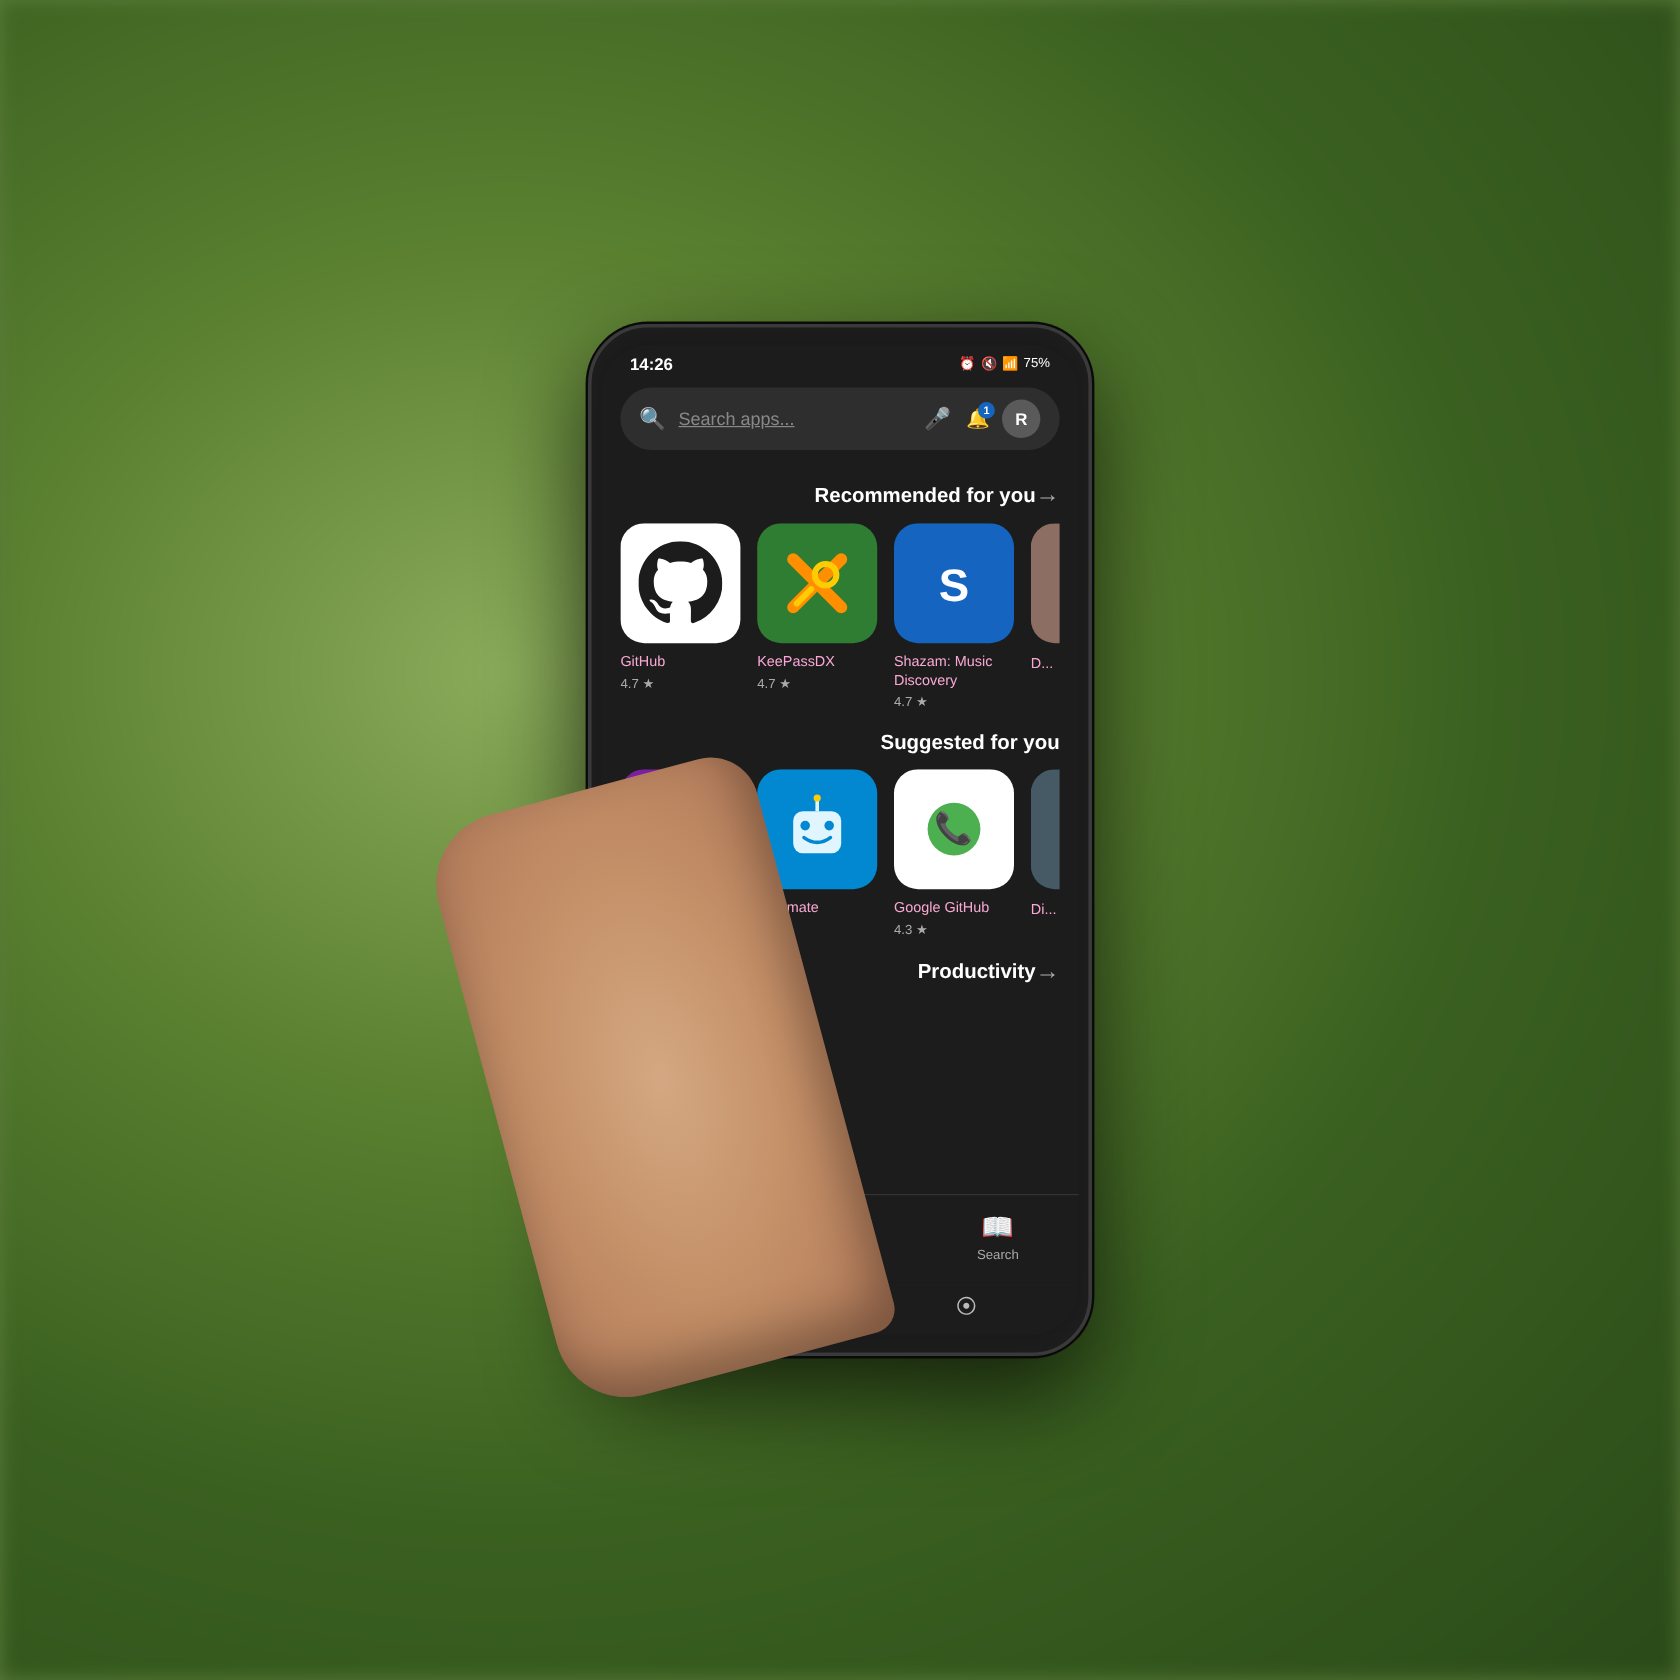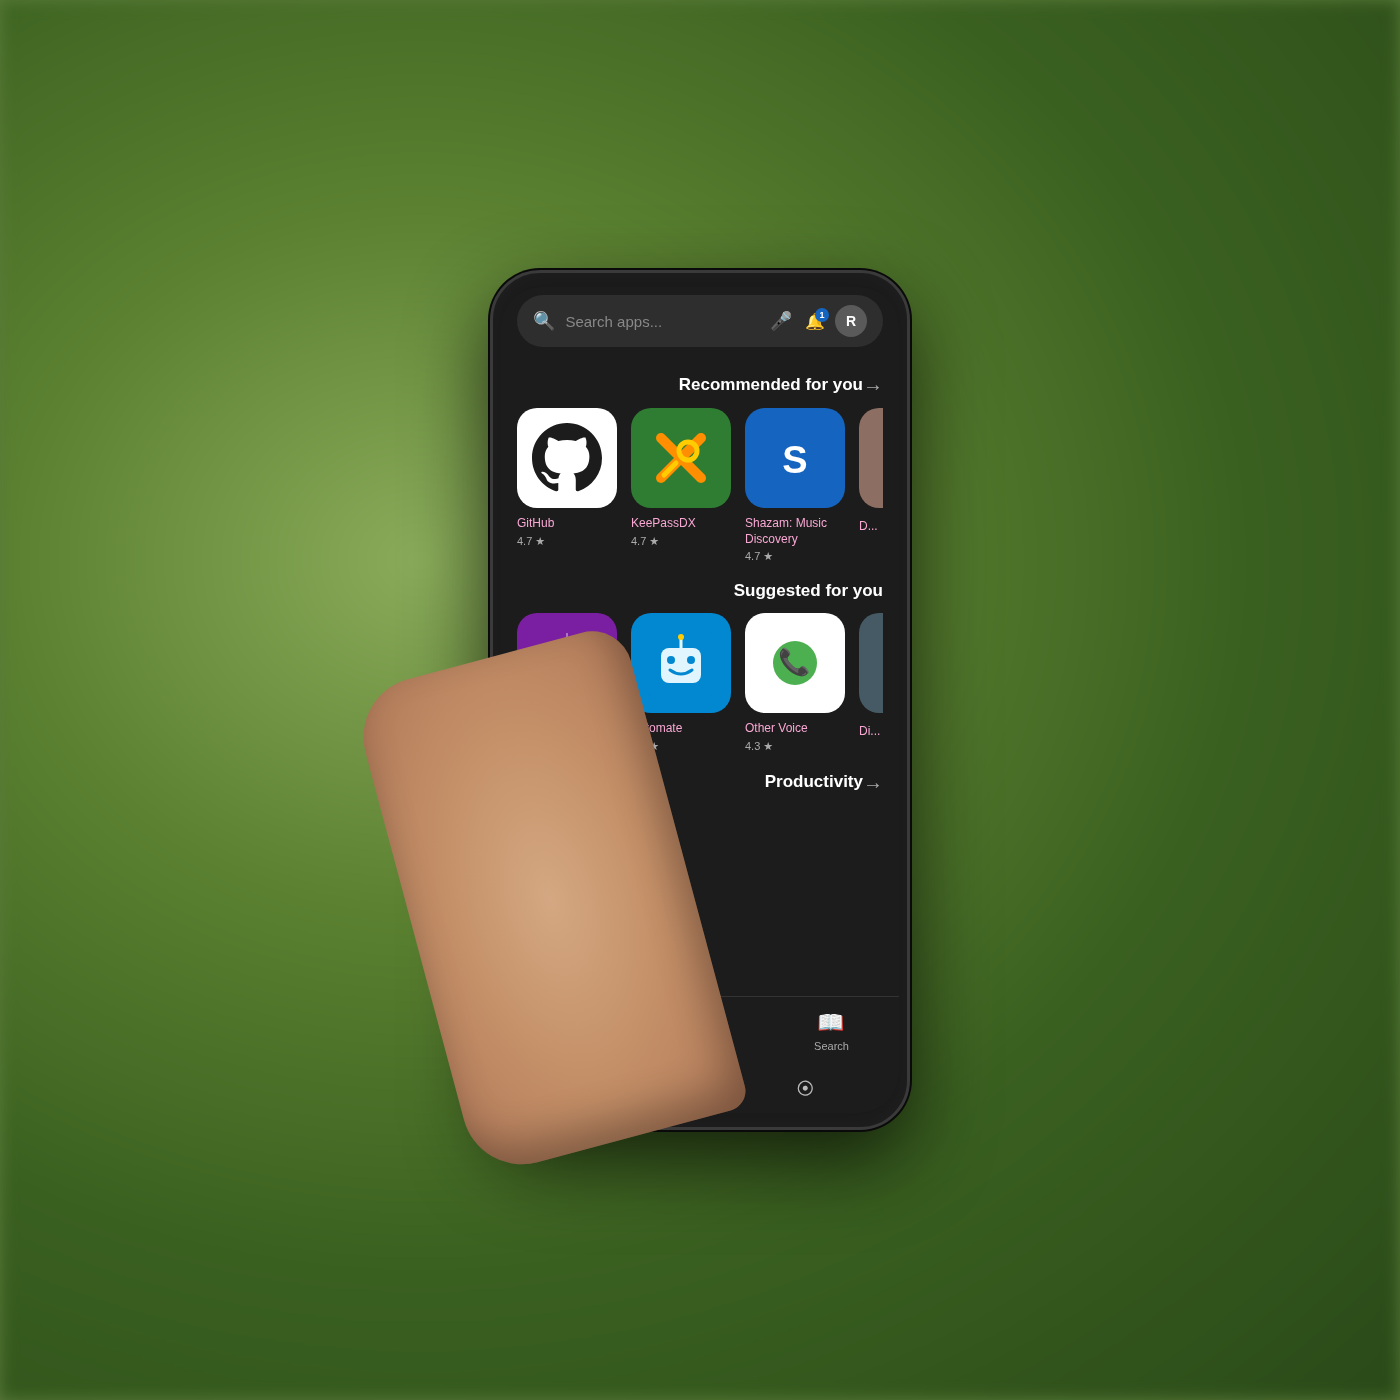--- a/index.html
+++ b/index.html
@@ -93,20 +93,21 @@
     }
     .search-icon-wrap {
       margin-right: 10px;
       color: #aaa;
       font-size: 18px;
     }
     .search-input-text {
       flex: 1;
       color: #888;
       font-size: 15px;
+      text-decoration: underline;
     }
     .search-mic {
       color: #aaa;
       font-size: 18px;
       margin-right: 12px;
     }
     .search-notif {
       position: relative;
       margin-right: 10px;
     }
@@ -333,20 +334,29 @@
 
 <div class="bg"></div>
 
 <div class="phone-wrapper">
 
   <div class="hand-overlay"></div>
 
   <div class="phone">
     <div class="screen">
 
+      <div class="status-bar">
+        <span class="status-time">14:26</span>
+        <div class="status-icons">
+          <span>⏰</span>
+          <span>🔇</span>
+          <span>📶</span>
+          <span>75%</span>
+        </div>
+      </div>
 
       <div class="search-bar">
         <span class="search-icon-wrap">🔍</span>
         <span class="search-input-text">Search apps...</span>
         <span class="search-mic">🎤</span>
         <div class="search-notif">
           <span>🔔</span>
           <div class="notif-badge">1</div>
         </div>
         <div class="avatar-circle">R</div>
@@ -449,21 +459,21 @@
 
           <div class="app-card">
             <div class="app-icon icon-gvoice">
               <svg width="70" height="70" viewBox="0 0 70 70">
                 <rect width="70" height="70" rx="16" fill="white"></rect>
 
                 <circle cx="35" cy="35" r="22" fill="#4caf50"></circle>
                 <text x="35" y="43" font-size="26" text-anchor="middle" fill="white">📞</text>
               </svg>
             </div>
-            <span class="app-name">Other Voice</span>
+            <span class="app-name">Google GitHub</span>
             <span class="app-rating">4.3 ★</span>
           </div>
 
           <div class="app-card-partial">
             <div class="app-icon" style="background:#455a64; border-radius:20px;"></div>
             <span class="app-name">Di...</span>
           </div>
         </div>
 
         <div class="section-header">

